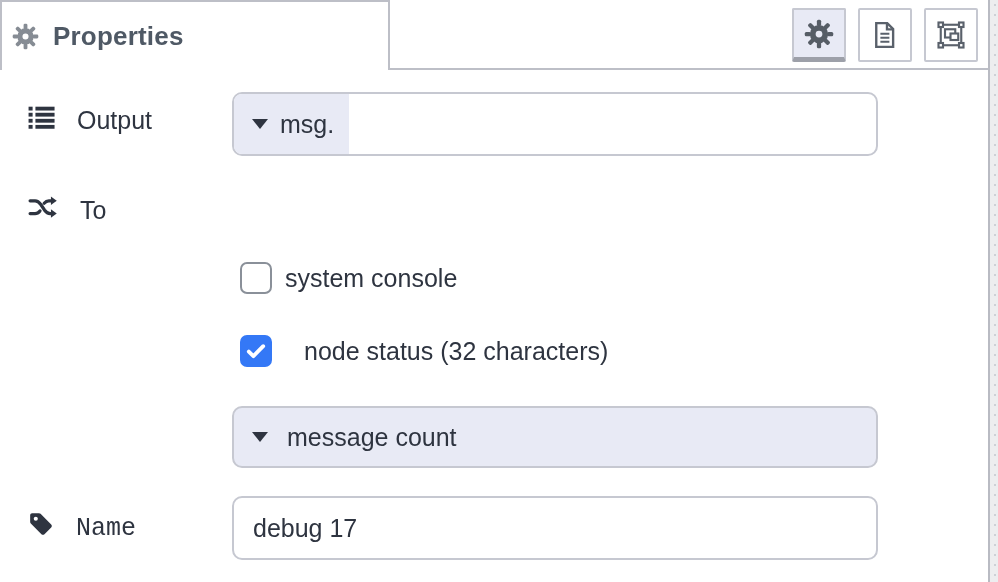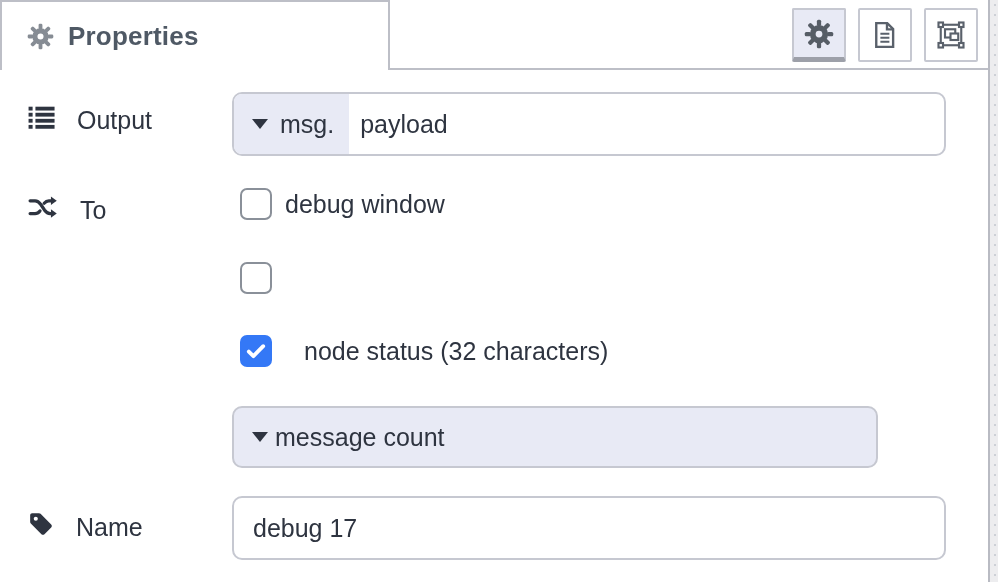--- a/index.html
+++ b/index.html
@@ -15,42 +15,42 @@
     background-image: radial-gradient(#cdd0d6 1.2px, transparent 1.3px);
     background-size:10px 10px;
   }
 
   
   .tabbar { position:absolute; top:0; left:0; right:10px; height:70px; background:#fff; }
   .tabbar-underline { position:absolute; left:390px; right:0; top:68px; height:2px; background:#bdbfc7; }
   .tab-active {
     position:absolute; left:0; top:0; width:390px; height:70px; background:#fff;
     border-top:2px solid #bdbfc7; border-right:2px solid #bdbfc7; border-left:2px solid #bdbfc7;
-    display:flex; align-items:center; gap:14px; padding-left:25px;
+    display:flex; align-items:center; gap:14px; padding-left:10px;
   }
   .tab-active .tab-label { font-size:26px; font-weight:bold; color:#4f5965; letter-spacing:.2px; }
   .tab-gear { width:27px; height:27px; color:#868c94; }
 
   .toolbar { position:absolute; top:8px; right:10px; display:flex; gap:12px; }
   .tb-btn {
     width:54px; height:54px; background:#fff; border:2px solid #c6c8d1; border-radius:2px;
     display:flex; align-items:center; justify-content:center; color:#5a616b; cursor:pointer; padding:0;
   }
   .tb-btn.active { background:#e8eaf5; border-bottom:5px solid #9da0a9; color:#565d66; }
   .tb-btn svg { display:block; }
 
   
   .field-label {
     position:absolute; left:28px; display:flex; align-items:center; gap:22px;
     font-size:25px; color:#2e3440;
   }
   .field-label svg { color:#2e3440; flex:0 0 auto; }
 
   .row-input {
-    position:absolute; left:232px; width:714px; height:64px;
+    position:absolute; left:232px; width:646px; height:64px;
     border:2px solid #c6c8d1; border-radius:10px; background:#fff; overflow:hidden;
     display:flex; align-items:stretch;
   }
   .typed-prefix {
     display:flex; align-items:center; gap:12px; background:#e8eaf5;
     padding:0 15px 0 18px; font-size:25px; color:#2e3440; cursor:pointer; border:none;
     font-family:inherit;
   }
   .caret-down {
     width:0; height:0; border-left:8px solid transparent; border-right:8px solid transparent;
@@ -68,21 +68,21 @@
     display:flex; align-items:center; justify-content:center; flex:0 0 auto;
   }
   .checkbox svg { display:none; }
   .checkbox.checked { background:#3478f6; border-color:#3478f6; }
   .checkbox.checked svg { display:block; }
   .check-label { font-size:25px; color:#2e3440; }
 
   .select-btn {
     position:absolute; left:232px; top:406px; width:646px; height:62px;
     background:#e8eaf5; border:2px solid #c6c8d1; border-radius:10px;
-    display:flex; align-items:center; gap:7px; padding:0 18px; cursor:pointer;
+    display:flex; align-items:center; gap:19px; padding:0 18px; cursor:pointer;
     font-size:25px; color:#2e3440; font-family:inherit;
   }
 </style>
 </head>
 <body>
 
 <div class="screen">
 
   <div class="tabbar">
     <div class="tabbar-underline"></div>
@@ -167,66 +167,60 @@
       </svg>
     </span>
     <span>Output</span>
   </div>
 
   <div class="row-input" style="top:92px;">
     <button class="typed-prefix">
       <span class="caret-down"></span>
       <span>msg.</span>
     </button>
-    <input class="typed-value" value="payload" style="">
   </div>
 
   <div class="field-label" style="top:194px;">
     <span>
       <svg width="30" height="26" viewBox="0 0 27 24" fill="none" stroke="currentColor" stroke-width="3" stroke-linecap="round" stroke-linejoin="round">
         <path d="M1.6 6.3h4.6c2.7 0 4 1.6 5.3 3.4l3.3 5c1.3 1.8 2.6 3.3 5.3 3.3h1.6"></path>
         <path d="M1.6 18h4.6c2.1 0 3.4-1 4.5-2.4"></path>
         <path d="M14.6 8.5c1.1-1.3 2.4-2.2 4.3-2.2h2.8"></path>
         <g fill="currentColor" stroke="none">
           <path d="M20.8 2.4l5.4 3.9-5.4 3.9z"></path>
           <path d="M20.8 14.1l5.4 3.9-5.4 3.9z"></path>
         </g>
       </svg>
     </span>
     <span>To</span>
   </div>
 
-  <div class="check-row" style="top:188px;">
-    <span class="checkbox">
-      
-    </span>
-    <span class="check-label">debug window</span>
-  </div>
 
   <div class="check-row" style="top:262px;">
     <span class="checkbox">
       
     </span>
+    <span class="check-label">system console</span>
   </div>
 
   <div class="check-row" style="top:335px;gap:32px;">
     <span class="checkbox checked">
       <svg width="24" height="24" viewBox="0 0 24 24" fill="none" stroke="#fff" stroke-width="3.8" stroke-linecap="round" stroke-linejoin="round">
           <path d="M4.8 12.6l4.6 4.6 9.8-10"></path>
         </svg>
     </span>
     <span class="check-label">node status (32 characters)</span>
   </div>
 
   <button class="select-btn">
     <span class="caret-down"></span>
     <span>message count</span>
   </button>
 
-  <div class="field-label" style="top:511px;">
+  <div class="field-label" style="top:511px;font-family:Liberation Mono, monospace;">
     <span>
       <svg width="26" height="26" viewBox="0 0 24 24">
         <path fill="currentColor" d="M2 3.8C2 2.8 2.8 2 3.8 2h6.4c.5 0 1 .2 1.4.6l9.8 9.8c.8.8.8 2 0 2.8l-6.2 6.2c-.8.8-2 .8-2.8 0L2.6 11.6c-.4-.4-.6-.9-.6-1.4z"></path>
         <circle cx="7.2" cy="7.2" r="1.9" fill="#fff"></circle>
       </svg>
     </span>
     <span>Name</span>
   </div>
 
   <div class="row-input" style="top:496px;">

